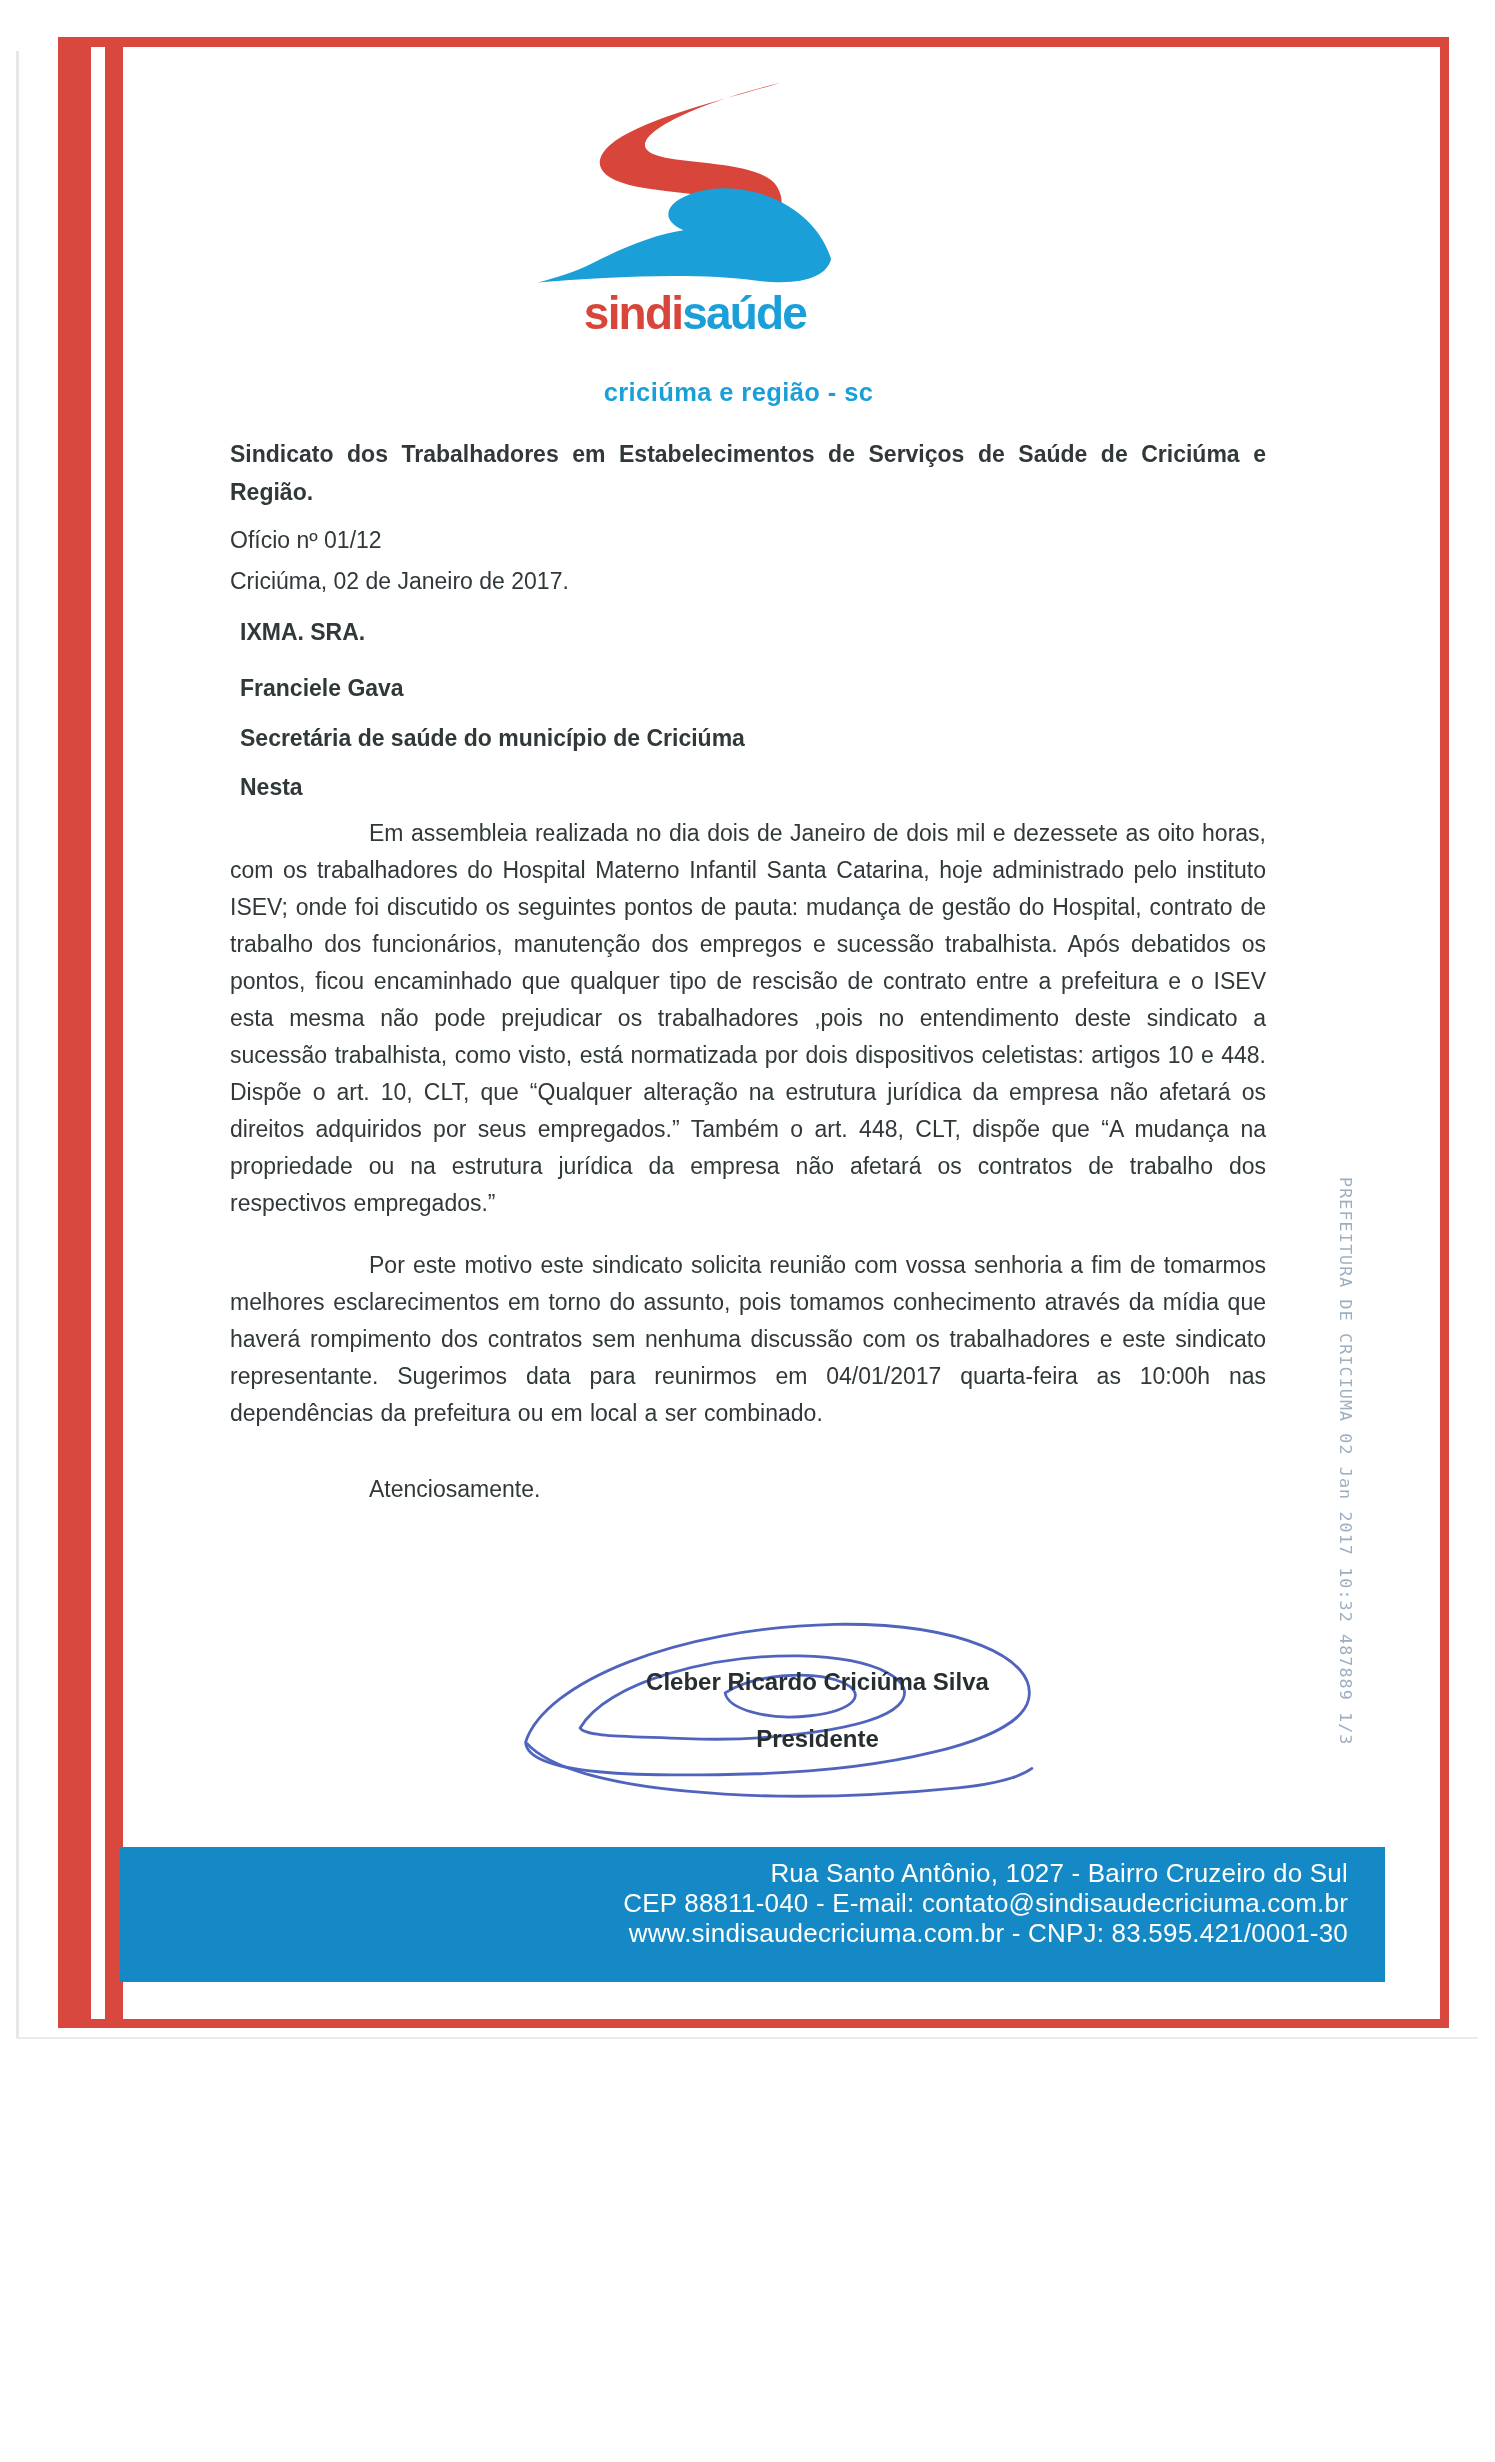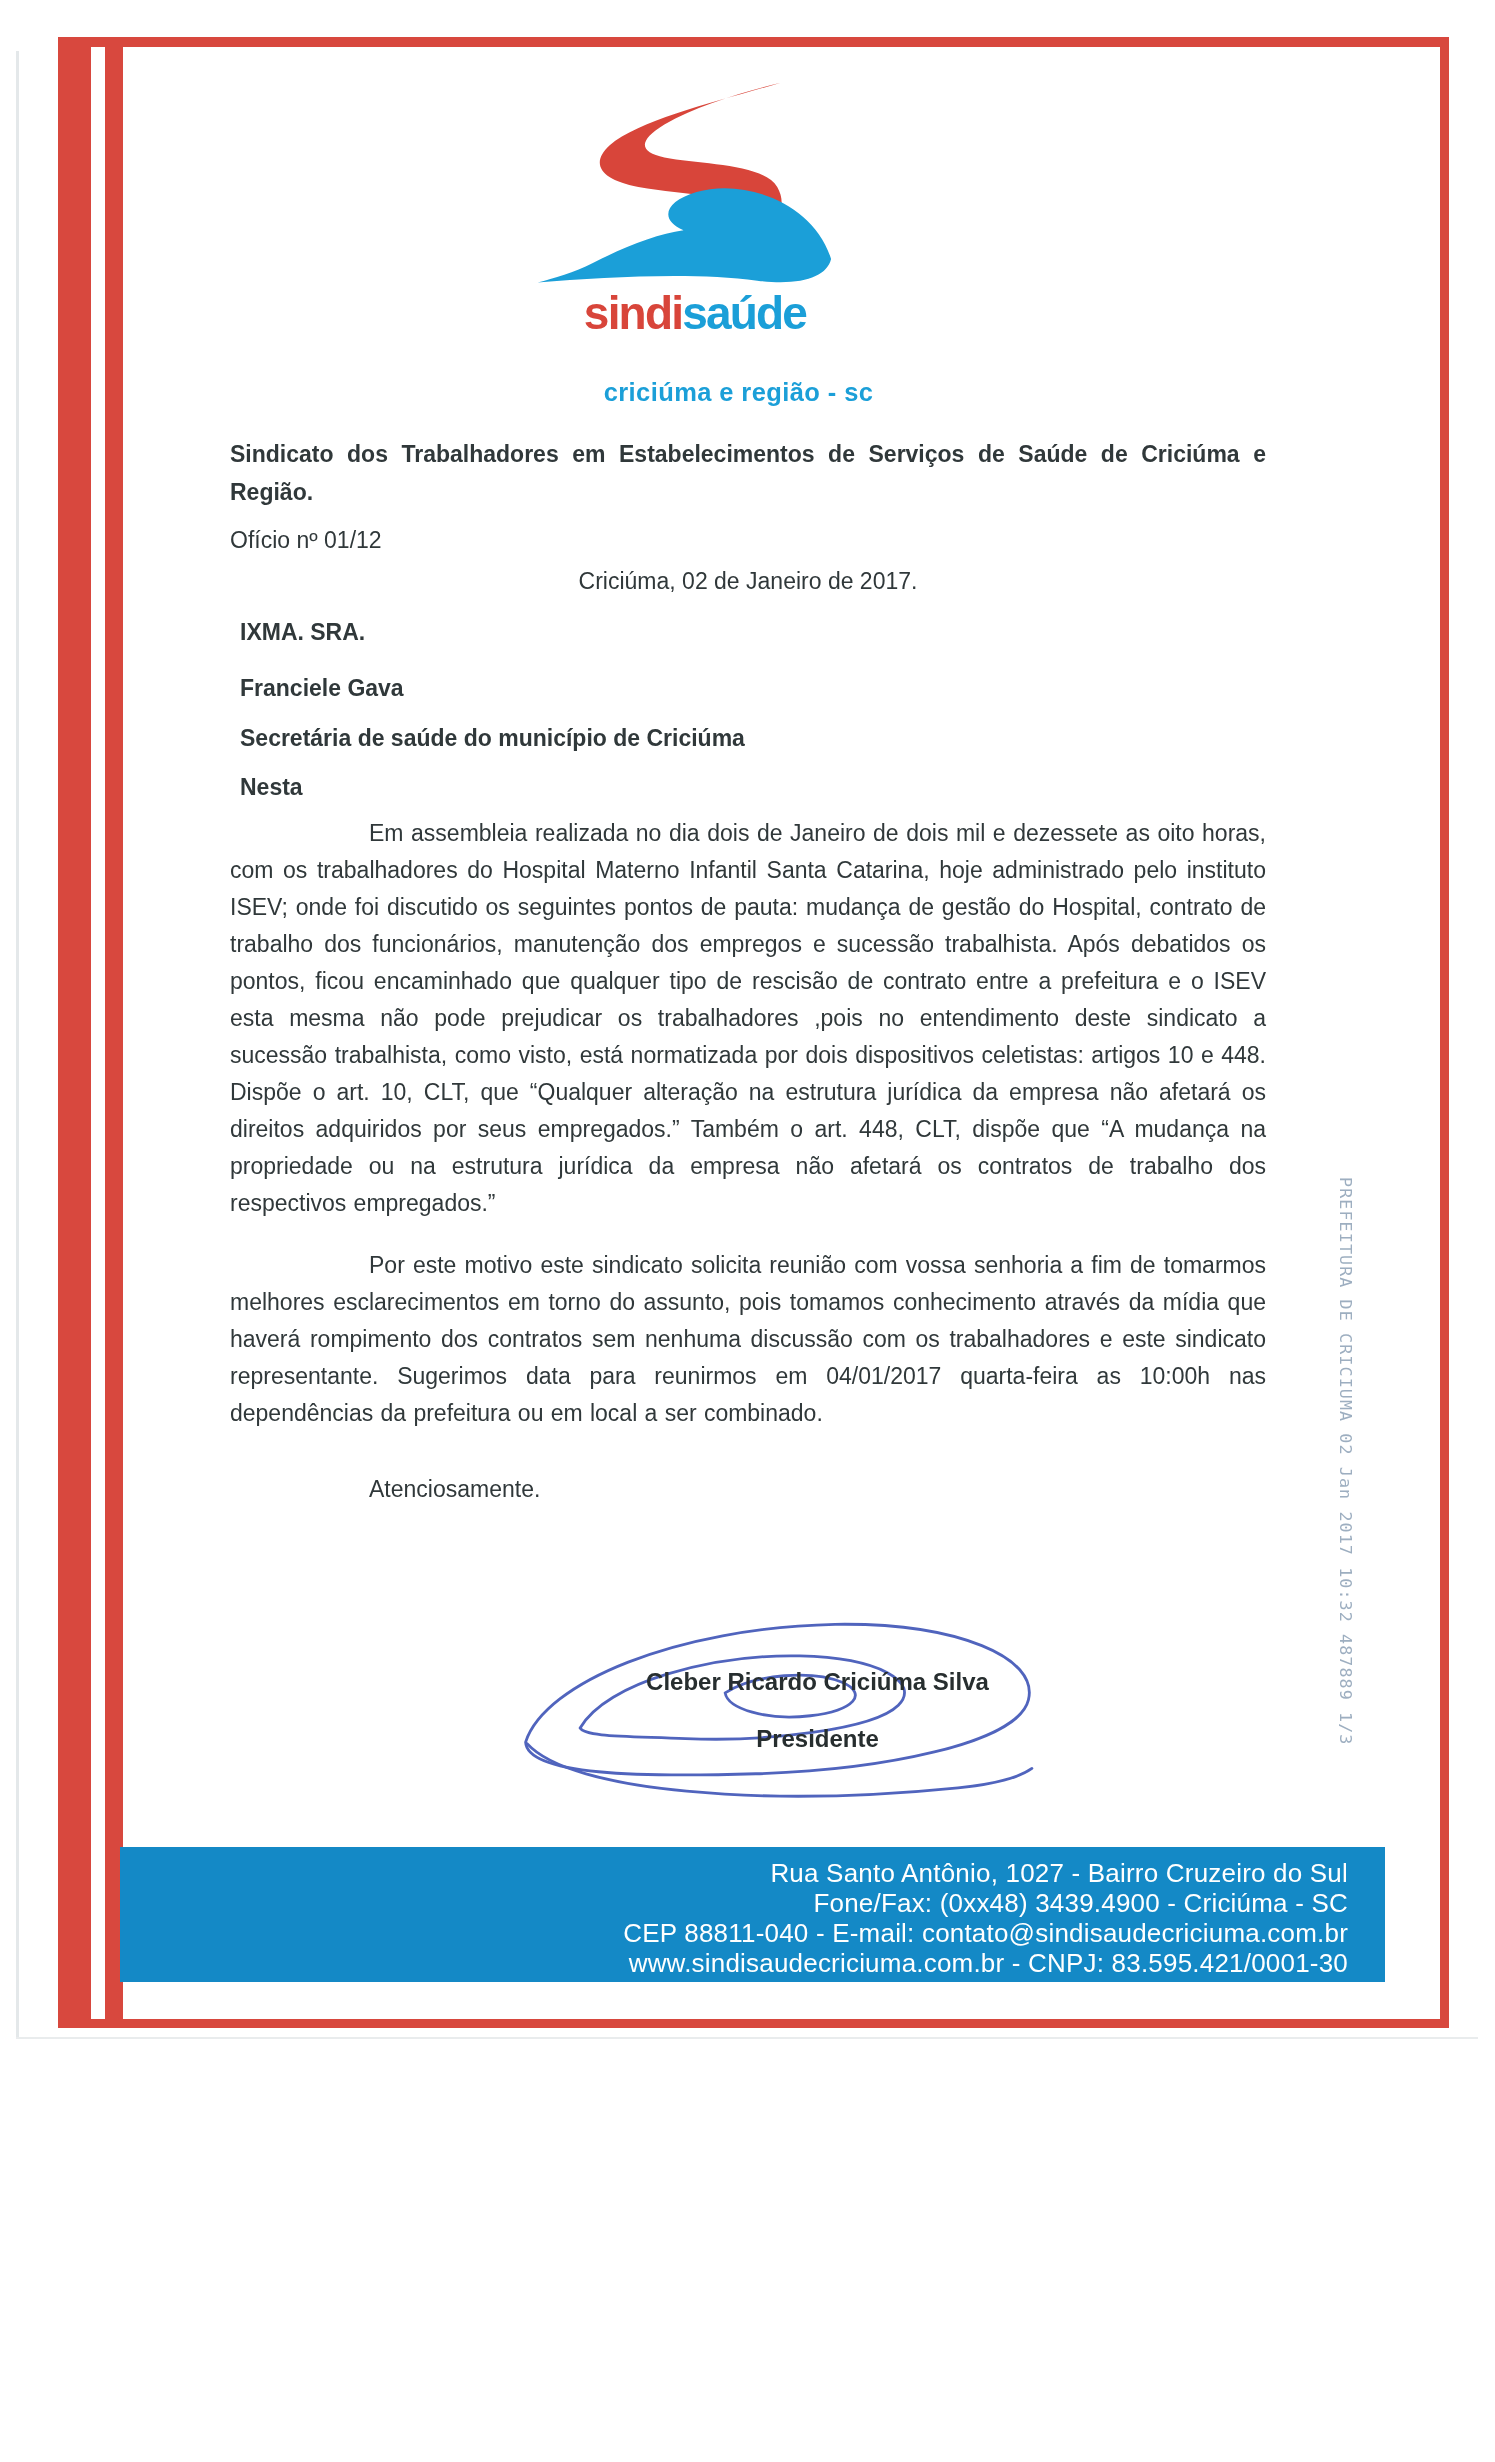--- a/index.html
+++ b/index.html
@@ -34,21 +34,21 @@
   }
 
   
   .content{position:absolute;left:230px;top:435px;width:1036px;color:#30383a;font-size:23px;}
   .sender-line1{
     position:absolute;top:0;left:0;width:100%;
     font-weight:700;text-align:justify;text-align-last:justify;line-height:38px;
   }
   .sender-line2{position:absolute;top:38px;left:0;font-weight:700;line-height:38px;}
   .oficio{position:absolute;top:92px;left:0;}
-  .date-line{position:absolute;top:133px;left:0;width:100%;text-align:center;}
+  .date-line{position:absolute;top:133px;left:0;width:100%;text-align:left;}
   .rcpt{position:absolute;left:10px;font-weight:700;}
   .rcpt-1{top:184px;} .rcpt-2{top:240px;} .rcpt-3{top:290px;} .rcpt-4{top:339px;}
   .body-flow{position:absolute;top:380px;left:0;width:1036px;}
   .para{
     margin:0 0 24.6px 0;text-align:justify;text-indent:139px;
     line-height:37px;word-spacing:0.9px;
   }
   .closing{margin:44px 0 0 139px;}
 
   
@@ -127,20 +127,19 @@
     </g>
   </svg>
   <div class="sig-name">Cleber Ricardo Criciúma Silva</div>
   <div class="sig-role">Presidente</div>
 
   <div class="stamp">PREFEITURA DE CRICIUMA 02 Jan 2017 10:32 487889 1/3</div>
 
   <div class="footer-band">
     <div class="footer-text">
       <div>Rua Santo Antônio, 1027 - Bairro Cruzeiro do Sul</div>
-      <div>Fone/Fax: (0xx48) 3439.4900 - Criciúma - SC</div>
       <div>CEP 88811-040 - E-mail: contato@sindisaudecriciuma.com.br</div>
       <div>www.sindisaudecriciuma.com.br - CNPJ: 83.595.421/0001-30</div>
     </div>
   </div>
 
 </div>
 
 
 </body></html>

